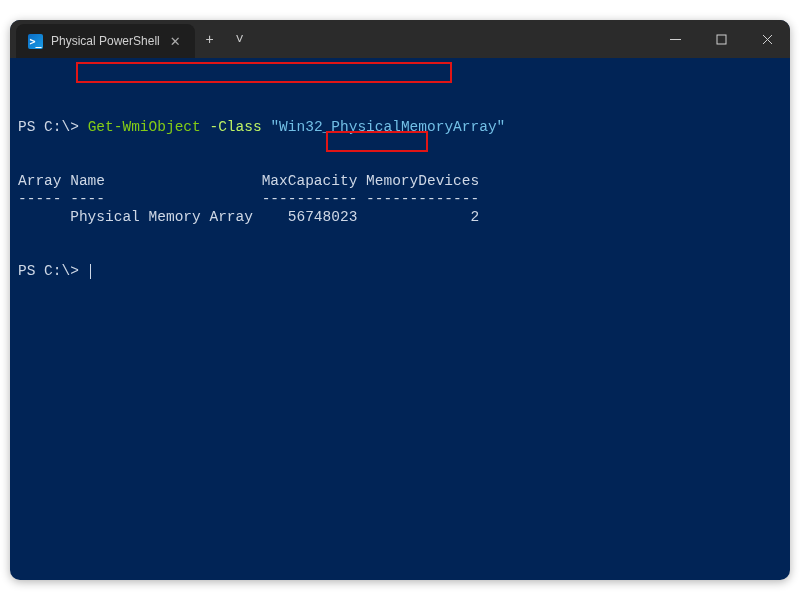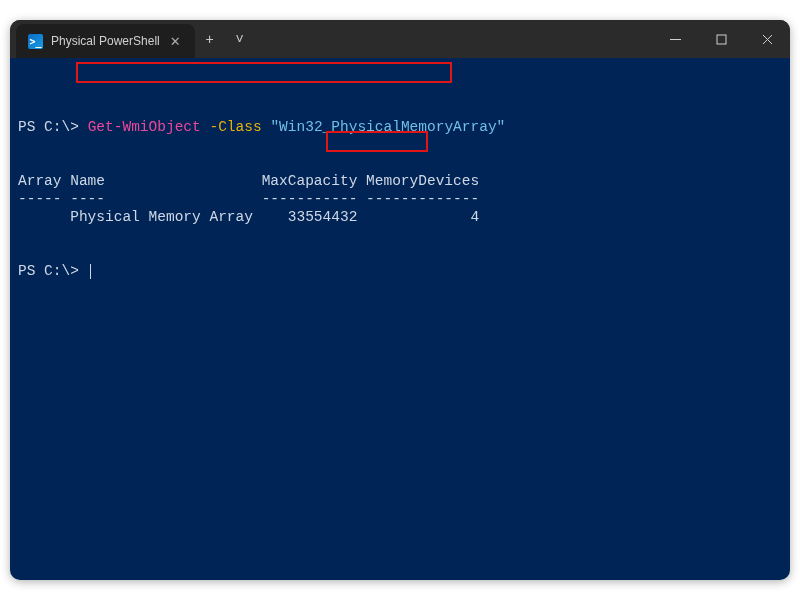--- a/index.html
+++ b/index.html
@@ -103,22 +103,22 @@
       position: absolute;
       border: 2px solid #e11515;
       pointer-events: none;
     }
     .box-cmd {
       left: 66px; top: 4px; width: 376px; height: 21px;
     }
     .box-val {
       left: 316px; top: 73px; width: 102px; height: 21px;
     }
-    .cmd { color: #ec4899; }
-    .param { color: #eab308; }
+    .cmd { color: #84cc16; }
+    .param { color: #bef264; }
     .str { color: #72bfe6; }
     .cursor {
       display: inline-block;
       width: 1px;
       height: 15px;
       background: #cfd8e6;
       vertical-align: text-bottom;
       margin-left: 2px;
     }
   </style>
@@ -157,18 +157,18 @@
   </div>
 
   <div class="terminal">
     <div class="hl-cmd box-cmd"></div>
     <div class="hl-cmd box-val"></div>
 <span>PS C:\&gt; </span><span class="cmd">Get-WmiObject</span><span> </span><span class="param">-Class</span><span> </span><span class="str">"Win32_PhysicalMemoryArray"</span>
 <span></span>
 <span></span>
 <span>Array Name                  MaxCapacity MemoryDevices</span>
 <span>----- ----                  ----------- -------------</span>
-<span>      Physical Memory Array    33554432             4</span>
+<span>      Physical Memory Array    56748023             2</span>
 <span></span>
 <span></span>
 <span>PS C:\&gt; </span><span class="cursor"></span>
   </div>
 </div>
 
 </body></html>

